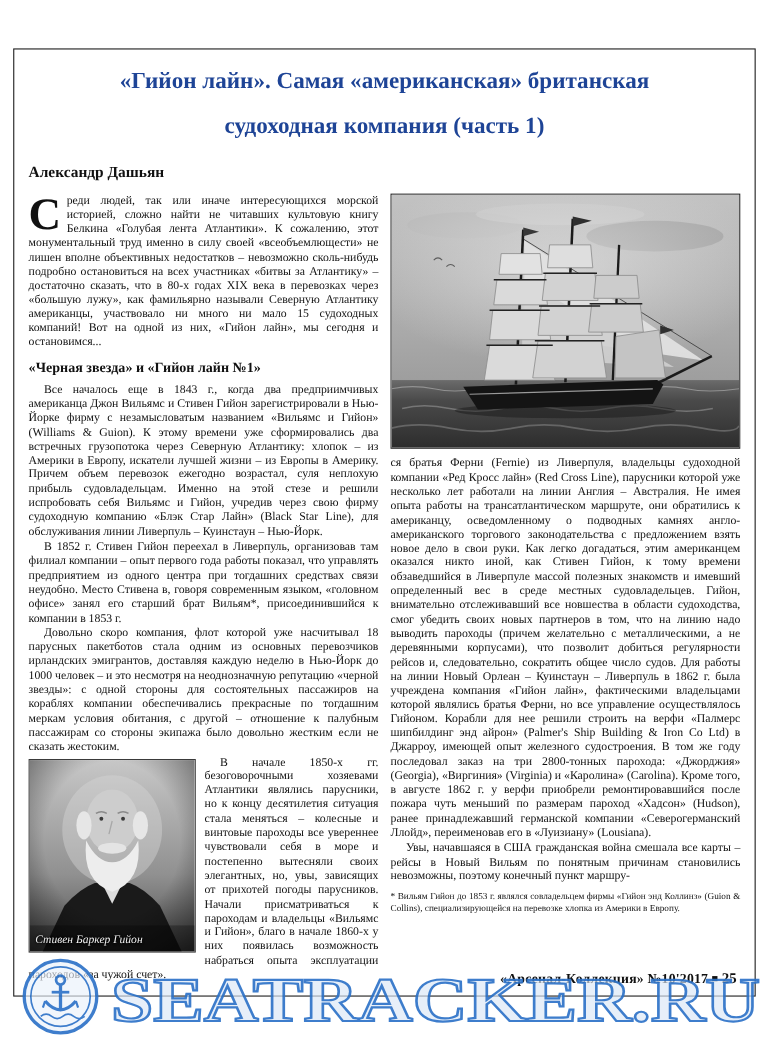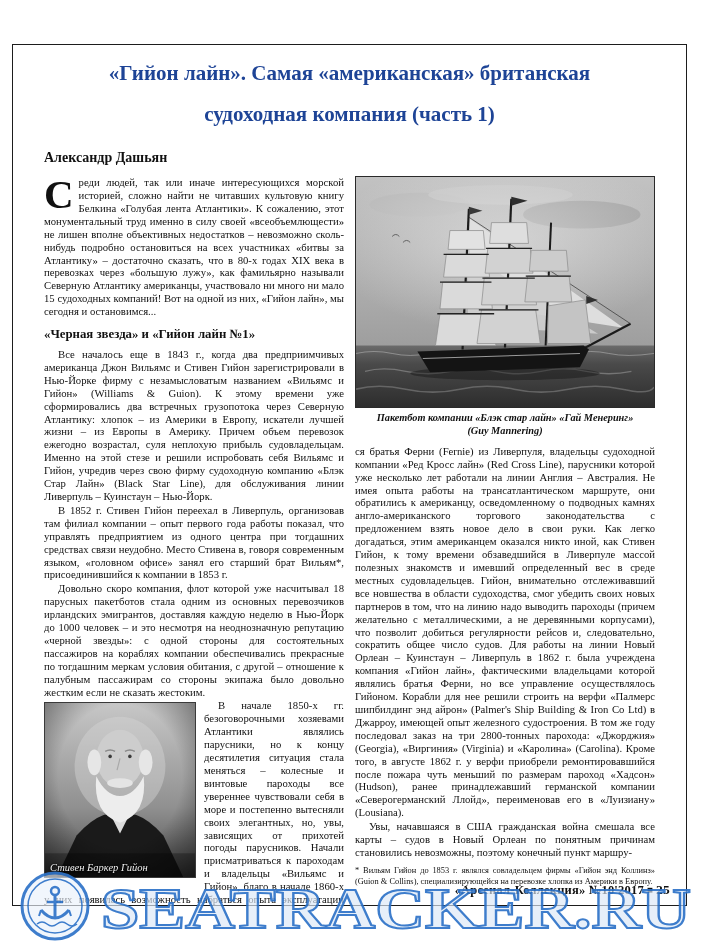--- a/index.html
+++ b/index.html
@@ -1,17 +1,17 @@
 <!DOCTYPE html>
 <html><head>
 <meta charset="utf-8">
 <style>
   html,body{margin:0;padding:0;background:#ffffff;}
   .page{position:relative;width:711px;height:951px;background:#fff;font-family:"Liberation Serif",serif;color:#111;overflow:hidden;}
-  .frame{position:absolute;left:12px;top:44px;width:675px;height:862px;border:1.6px solid #1d1d1d;box-sizing:border-box;padding:8px 31px 6px;overflow:hidden;}
+  .frame{position:absolute;left:12px;top:44px;width:675px;height:862px;border:1.6px solid #1d1d1d;box-sizing:border-box;padding:8px 13px 6px;overflow:hidden;}
   .title1{text-align:center;color:#1e4496;font-size:21px;font-weight:bold;line-height:1.15;margin-top:8px;}
   .title-row{display:flex;align-items:center;gap:14px;margin-top:3px;flex-direction:column;}
   .title-bar{flex:1;height:5px;background:#101010;}
   .title2{color:#1e4496;font-size:21px;font-weight:bold;white-space:nowrap;}
   .author{text-align:left;font-weight:bold;font-size:14px;margin:9px 0 10px;}
   .columns{display:flex;gap:11px;}
   .col{width:323px;font-size:10.7px;line-height:12.9px;text-align:justify;}
   .col p{margin:0 0 1px;text-indent:14px;}
   .col p.noindent{text-indent:0;}
   .dropcap{float:left;font-size:41px;line-height:33px;font-weight:bold;padding:2px 5px 0 0;}
@@ -153,27 +153,23 @@
               <line x1="144" y1="72" x2="195" y2="72"></line>
               <line x1="188" y1="100" x2="238" y2="100"></line>
             </g>
             <path d="M68,176 L252,170 L258,174 L248,192 L82,197 Z" fill="#141414"></path>
             <line x1="74" y1="183" x2="248" y2="178" stroke="#9a9a9a" stroke-width="1.1"></line>
             <polygon points="172,20 190,24 172,29" fill="#2e2e2e"></polygon>
             <polygon points="125,30 140,34 125,38" fill="#383838"></polygon>
             <polygon points="255,120 268,124 255,128" fill="#303030"></polygon>
             <path d="M40,60 q4,-4 8,0 M52,66 q4,-4 8,0" stroke="#5c5c5c" fill="none" stroke-width="1"></path>
           </svg>
-          <figcaption class="figcap">
-            <div>Пакетбот компании «Блэк стар лайн» «Гай Менеринг»</div>
-            <div>(Guy Mannering)</div>
-          </figcaption>
         </figure>
         <p class="noindent">ся братья Ферни (Fernie) из Ливерпуля, владельцы судоходной компании «Ред Кросс лайн» (Red Cross Line), парусники которой уже несколько лет работали на линии Англия – Австралия. Не имея опыта работы на трансатлантическом маршруте, они обратились к американцу, осведомленному о подводных камнях англо-американского торгового законодательства с предложением взять новое дело в свои руки. Как легко догадаться, этим американцем оказался никто иной, как Стивен Гийон, к тому времени обзаведшийся в Ливерпуле массой полезных знакомств и имевший определенный вес в среде местных судовладельцев. Гийон, внимательно отслеживавший все новшества в области судоходства, смог убедить своих новых партнеров в том, что на линию надо выводить пароходы (причем желательно с металлическими, а не деревянными корпусами), что позволит добиться регулярности рейсов и, следовательно, сократить общее число судов. Для работы на линии Новый Орлеан – Куинстаун – Ливерпуль в 1862 г. была учреждена компания «Гийон лайн», фактическими владельцами которой являлись братья Ферни, но все управление осуществлялось Гийоном. Корабли для нее решили строить на верфи «Палмерс шипбилдинг энд айрон» (Palmer's Ship Building &amp; Iron Co Ltd) в Джарроу, имеющей опыт железного судостроения. В том же году последовал заказ на три 2800-тонных парохода: «Джорджия» (Georgia), «Виргиния» (Virginia) и «Каролина» (Carolina). Кроме того, в августе 1862 г. у верфи приобрели ремонтировавшийся после пожара чуть меньший по размерам пароход «Хадсон» (Hudson), ранее принадлежавший германской компании «Северогерманский Ллойд», переименовав его в «Луизиану» (Lousiana).</p>
-        <p>Увы, начавшаяся в США гражданская война смешала все карты – судов в Новый Орлеан по понятным причинам становились невозможны, поэтому конечный пункт маршру-</p>
+        <p>Увы, начавшаяся в США гражданская война смешала все карты – рейсы в Новый Вильям по понятным причинам становились невозможны, поэтому конечный пункт маршру-</p>
         <div class="footnote">* Вильям Гийон до 1853 г. являлся совладельцем фирмы «Гийон энд Коллинз» (Guion &amp; Collins), специализирующейся на перевозке хлопка из Америки в Европу.</div>
       </div>
     </div>
 
     <div class="page-footer">
       <span>«Арсенал-Коллекция» №10'2017</span><span class="sq">■</span><span class="num">25</span>
     </div>
   </div>
 
   <div class="watermark">

